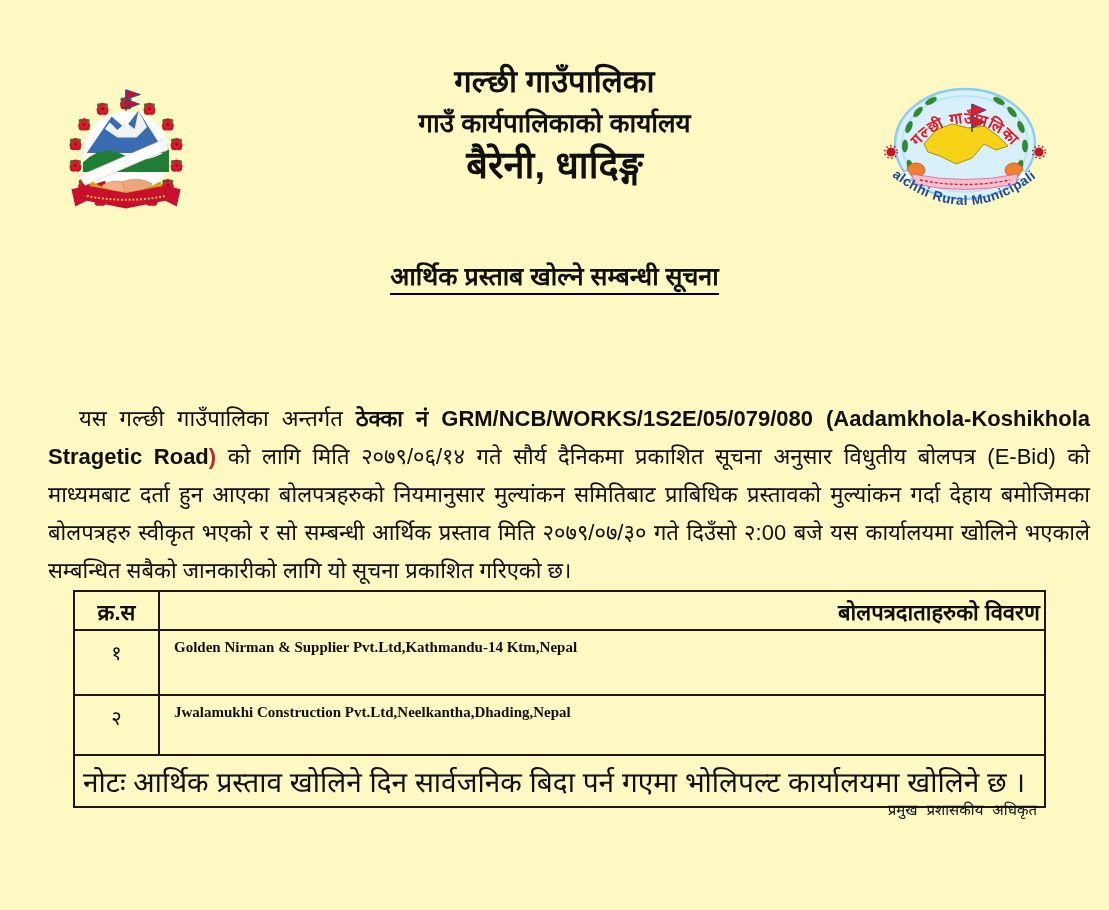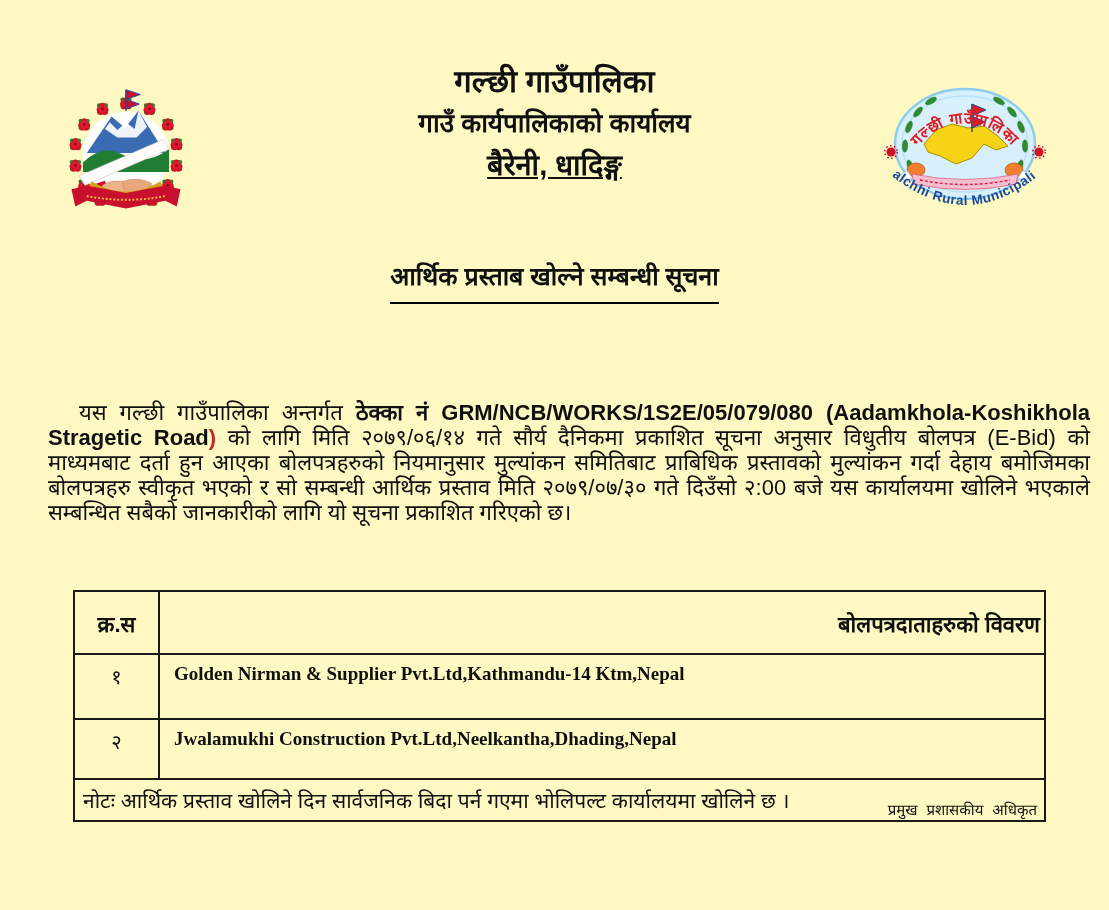--- a/index.html
+++ b/index.html
@@ -3,47 +3,47 @@
 <meta charset="utf-8">
 <style>
   html,body{margin:0;padding:0;}
   body{width:1109px;height:910px;background:#ffffff;font-family:"Liberation Sans","DejaVu Sans",sans-serif;color:#101010;}
   .doc{position:relative;width:1109px;height:910px;background:#fef9c3;overflow:hidden;}
 
   
   .org-header{position:absolute;top:62px;left:0;width:100%;text-align:center;font-weight:700;}
   .org-line1{font-size:31px;line-height:40px;}
   .org-line2{font-size:26px;line-height:42px;}
-  .org-line3{font-size:29px;line-height:42px;text-decoration:underline;}
+  .org-line3{font-size:38px;line-height:42px;}
 
   .logo{position:absolute;}
   .logo-left{left:54px;top:84px;width:144px;height:134px;}
   .logo-right{left:884px;top:80px;width:162px;height:150px;}
 
   
   .subject-wrap{position:absolute;top:258px;left:0;width:100%;text-align:center;}
-  .subject-wrap span{font-size:25px;font-weight:700;border-bottom:2.5px solid #000;padding-bottom:12px;}
+  .subject-wrap span{font-size:25px;font-weight:700;border-bottom:2.5px solid #000;padding-bottom:3px;}
   .pubdate-wrap{position:absolute;top:324px;left:0;width:100%;text-align:center;}
   .pubdate-wrap span{font-size:23px;font-weight:700;border-bottom:2.5px solid #000;padding-bottom:3px;}
 
   
-  .body-par{position:absolute;top:378px;left:48px;width:1042px;font-size:22px;line-height:25px;text-align:justify;text-indent:31px;}
+  .body-par{position:absolute;top:378px;left:48px;width:1042px;font-size:22px;line-height:38px;text-align:justify;text-indent:31px;}
   .seg-bold{font-weight:700;}
   .seg-red{color:#c1272d;font-weight:700;}
 
   
   .bid-table{position:absolute;top:590px;left:73px;width:973px;border-collapse:collapse;table-layout:fixed;}
   .bid-table th,.bid-table td{border:2px solid #1a1a1a;}
-  .bid-table th{height:33px;font-size:22px;font-weight:700;padding:14px 4px;}
+  .bid-table th{height:33px;font-size:22px;font-weight:700;padding:2px 4px;}
   .th-sn{width:75px;text-align:center;}
   .th-detail{text-align:right;}
   .td-sn{text-align:center;vertical-align:top;font-size:20px;padding-top:8px;}
-  .td-detail{vertical-align:top;font-family:"Liberation Serif","DejaVu Serif",serif;font-weight:700;font-size:19px;padding:8px 4px 0 14px;}
+  .td-detail{vertical-align:top;font-family:"Liberation Serif","DejaVu Serif",serif;font-weight:700;font-size:15px;padding:8px 4px 0 14px;}
   .row-1{height:65px;} .row-2{height:60px;}
-  .note-cell{font-size:21px;padding:6px 0 6px 8px;height:26px;}
+  .note-cell{font-size:28px;padding:6px 0 6px 8px;height:26px;}
 
   
   .signature{position:absolute;top:799px;left:0;width:1037px;text-align:right;font-size:15px;font-family:Liberation Mono, monospace;}
 </style>
 </head>
 <body>
 
 <div class="doc">
 
   <svg class="logo logo-left" viewBox="0 0 150 140" aria-hidden="true">

